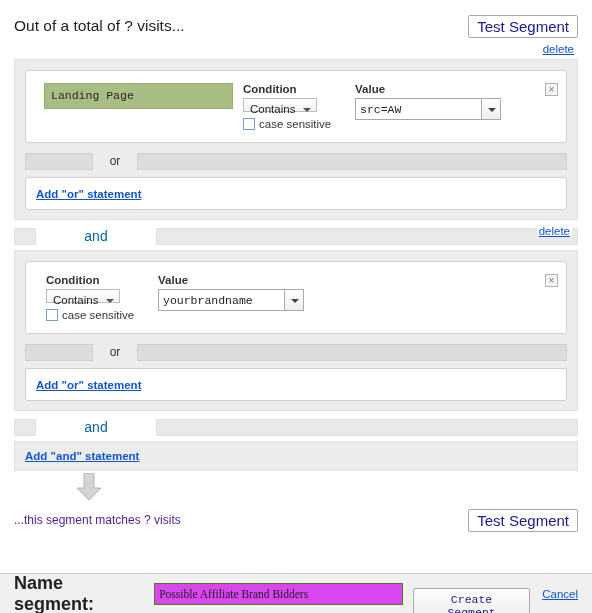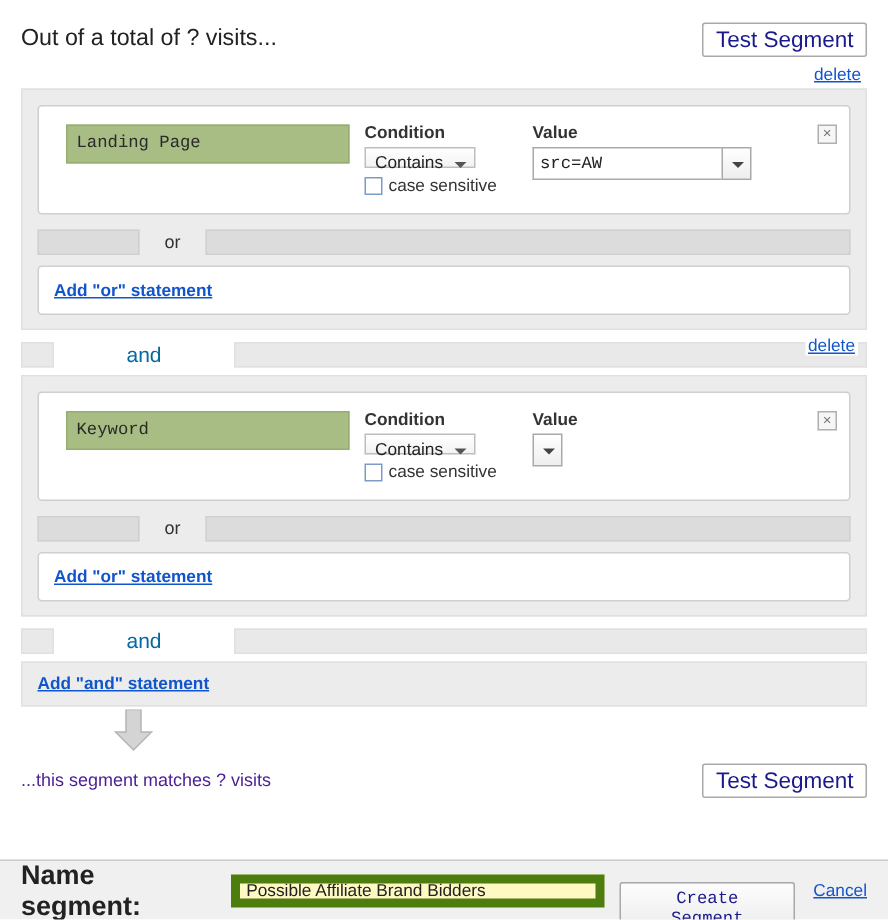--- a/index.html
+++ b/index.html
@@ -309,26 +309,26 @@
   }
   .name-label {
     font-size: 18px;
     font-weight: bold;
     color: #222222;
     margin-right: 8px;
   }
   .name-input {
     width: 252px;
     height: 22px;
-    border: 6px solid #4d7c0f;
+    border: 1px solid #4d7c0f;
     font-size: 11.5px;
     padding: 0 4px;
-    font-family: Liberation Sans, sans-serif;
+    font-family: Liberation Serif, serif;
     color: #222222;
-    background: #fef9c3;
+    background: #d946ef;
     outline: none;
   }
   .create-btn {
     margin-left: 10px;
     border: 1px solid #a9a9a9;
     background: linear-gradient(to bottom, #fdfdfd 0%, #eaeaea 100%);
     color: #1a1a8c;
     font-size: 11.5px;
     padding: 4px 10px;
     border-radius: 2px;
@@ -400,37 +400,35 @@
   <div class="and-row">
     <div class="and-seg-left"></div>
     <div class="and-label">and</div>
     <div class="and-seg-right">
       <span class="and-delete">delete</span>
     </div>
   </div>
 
   <div class="cond-block">
     <div class="cond-inner">
-      <div class="dim-col">
-        <div class="dimension-field">Keyword</div>
-      </div>
       <div class="cond-col">
         <span class="field-label">Condition</span>
         <div class="select-box">
           <span>Contains</span>
           <span class="caret"></span>
         </div>
         <div class="case-row">
           <span class="case-check"></span>
           <span>case sensitive</span>
         </div>
       </div>
       <div class="value-col">
         <span class="field-label">Value</span>
         <div class="value-wrap">
+          <input class="value-input" type="text" value="yourbrandname" style="">
           <div class="value-drop">
             <span class="caret"></span>
           </div>
         </div>
       </div>
       <div class="remove-x">×</div>
     </div>
 
     <div class="or-row">
       <div class="or-seg-left"></div>

